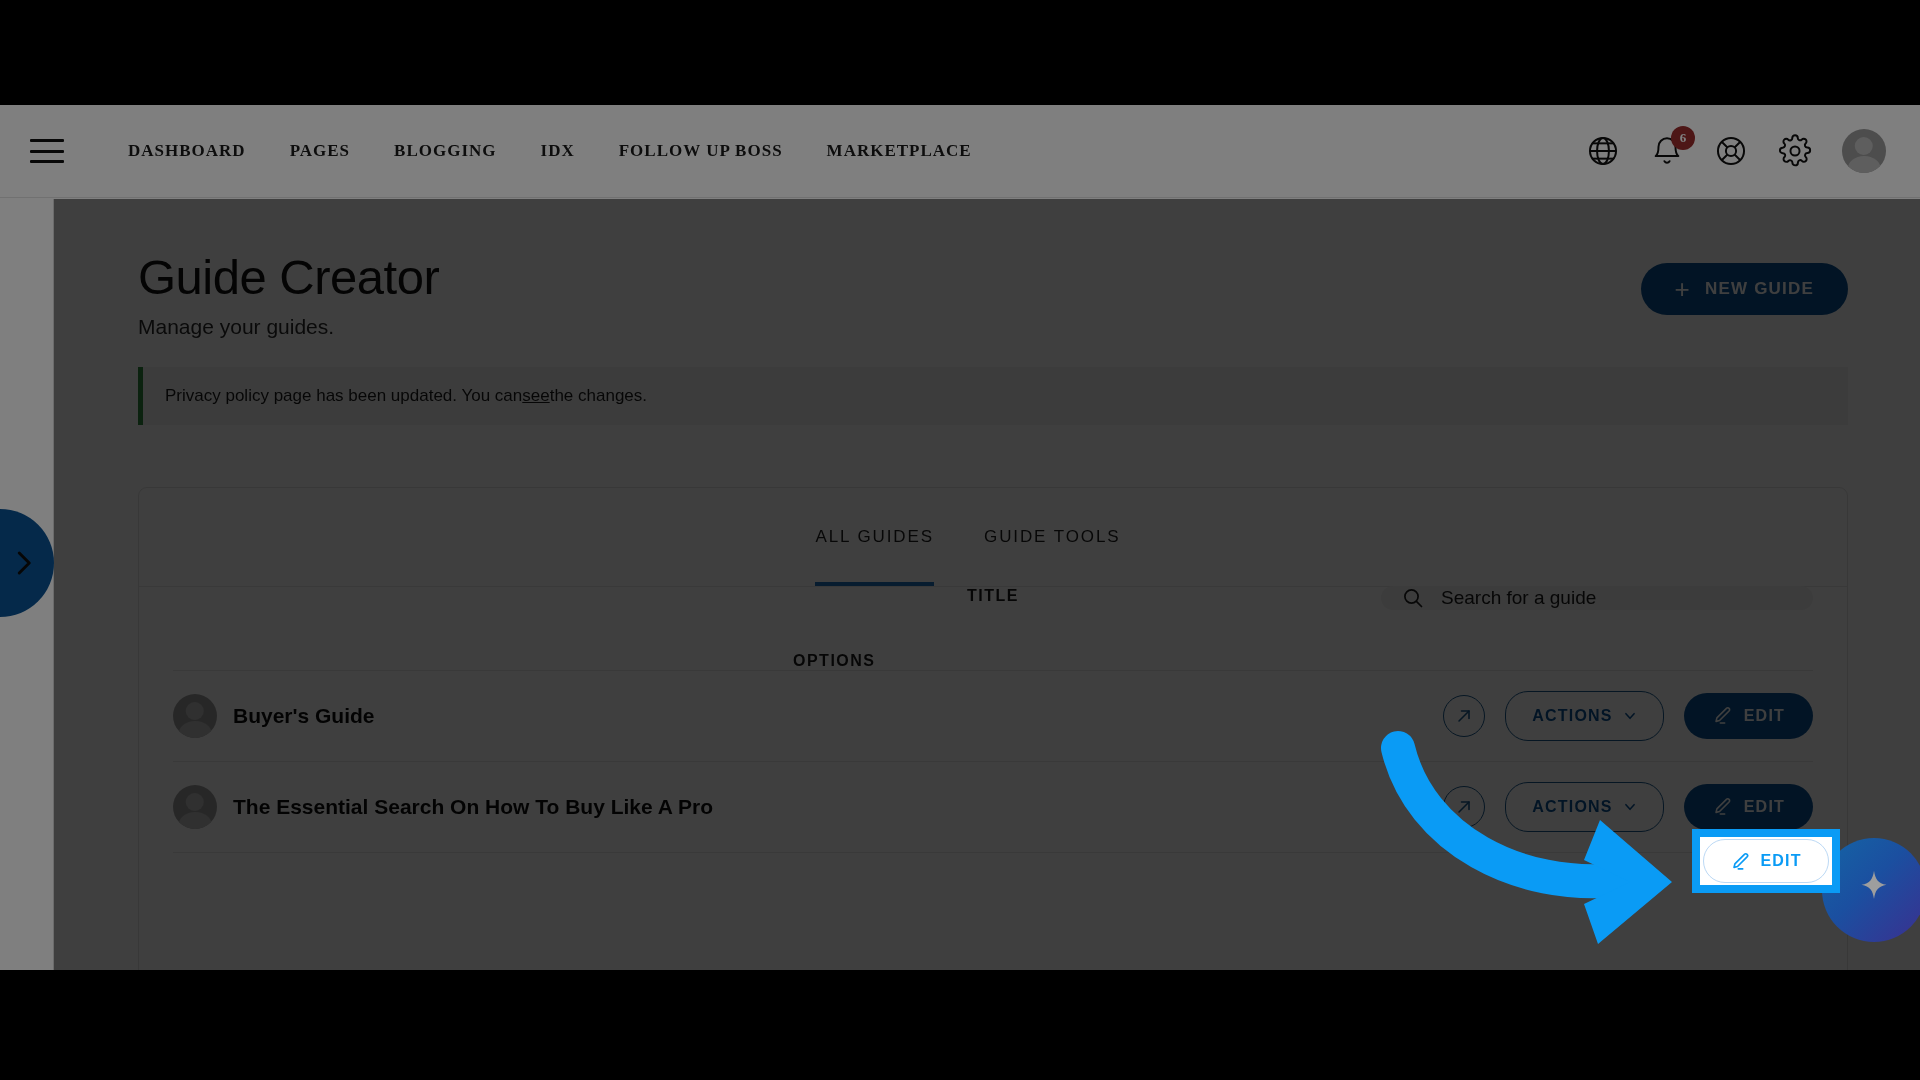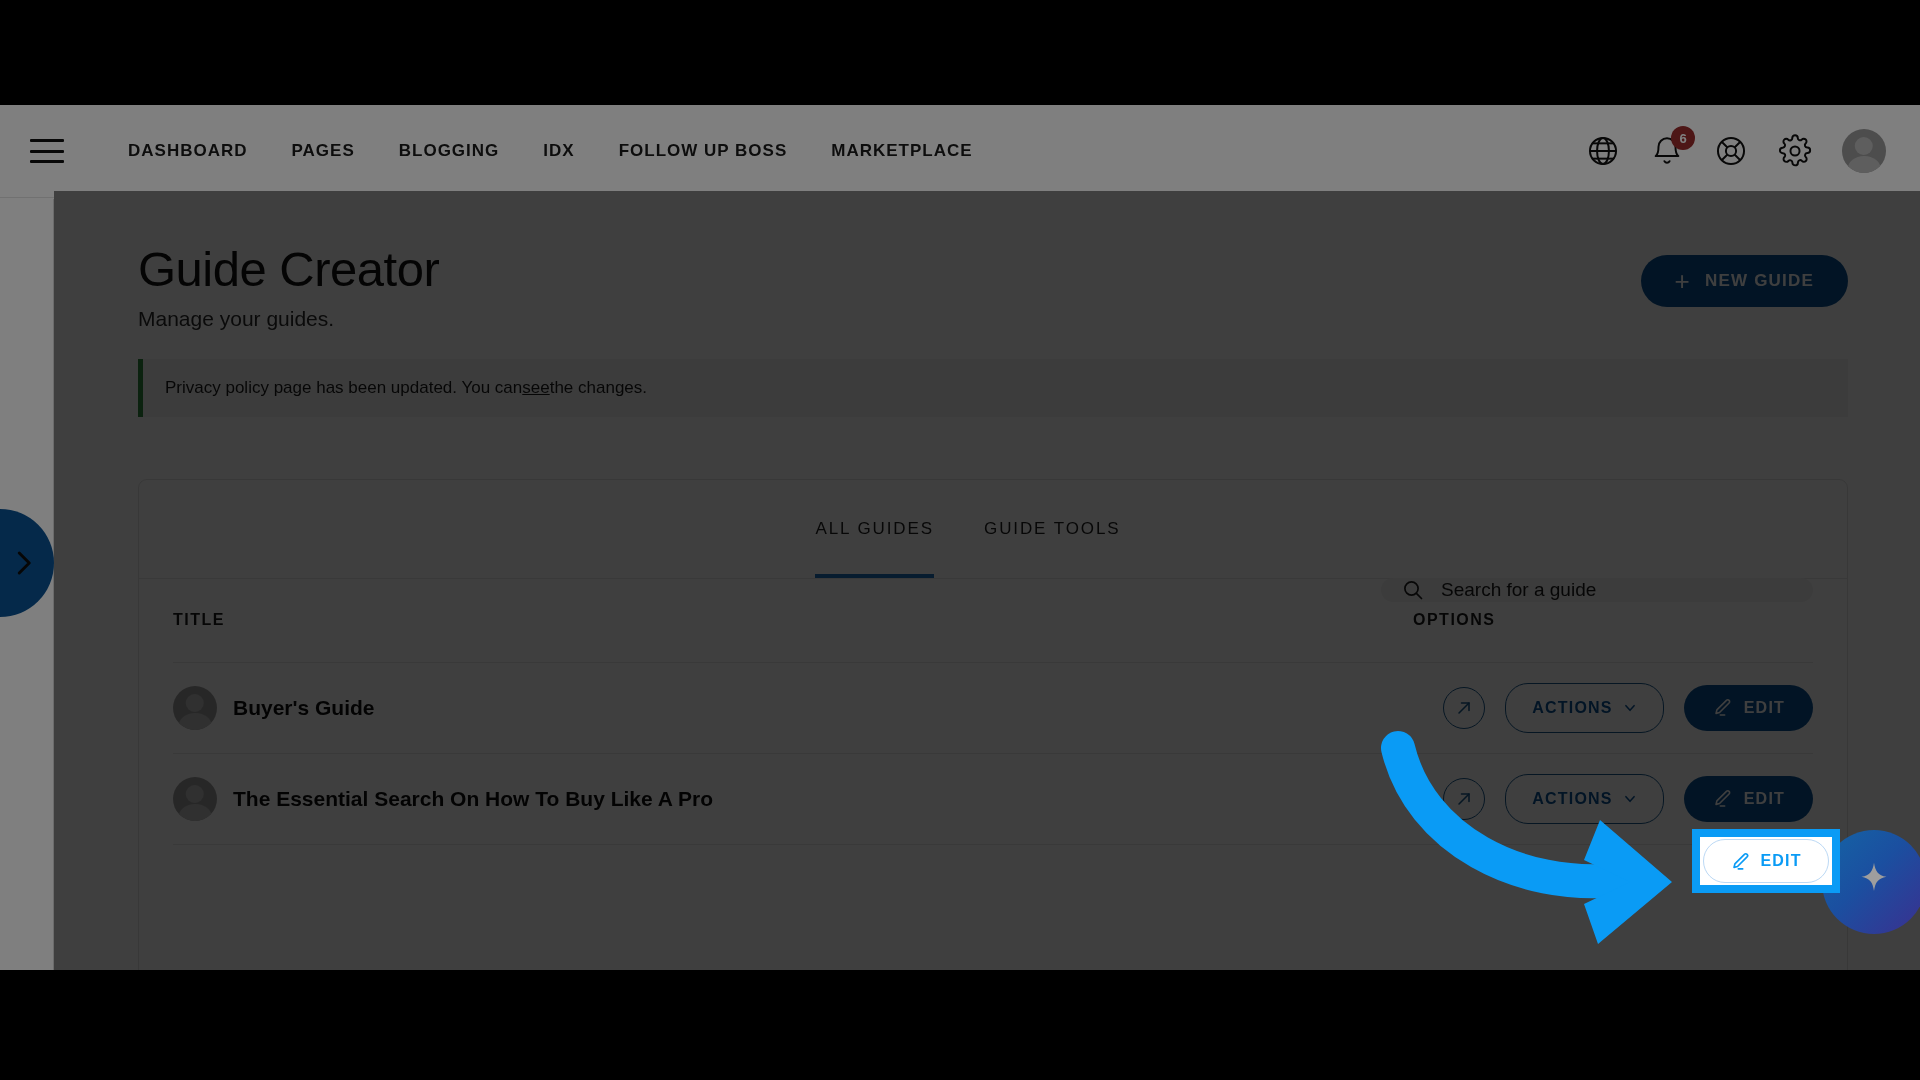--- a/index.html
+++ b/index.html
@@ -31,21 +31,21 @@
     z-index: 50;
     pointer-events: none;
   }
 
   
   .topnav {
     position: absolute; left: 0; top: 0;
     width: 1920px; height: 93px;
     background: #ffffff;
     border-bottom: 1px solid #e2e2e2;
-    display: flex; align-items: center;
+    display: flex; align-items: center; font-family: Liberation Serif, serif;
   }
   .hamburger {
     width: 34px; height: 24px;
     margin-left: 30px; margin-right: 42px;
     display: flex; flex-direction: column; justify-content: space-between;
     cursor: pointer;
   }
   .hamburger span { display: block; height: 3px; background: #111; border-radius: 1px; }
 
   .navitems { display: flex; align-items: center; height: 93px; }
@@ -108,21 +108,21 @@
     background: #0b5394;
     display: flex; align-items: center; justify-content: flex-end;
     padding-right: 16px;
     cursor: pointer;
   }
   .rail-toggle svg { width: 30px; height: 30px; }
 
   
   .content {
     position: absolute;
-    left: 54px; top: 86px;
+    left: 54px; top: 94px;
     width: 1866px; height: 771px;
     background: #ffffff;
     padding: 0;
   }
   .page-head {
     padding: 52px 72px 0 84px;
     display: flex; align-items: flex-start;
   }
   .page-title {
     font-size: 49px; font-weight: 400; color: #101010; line-height: 1.1;
@@ -199,20 +199,21 @@
   }
   .searchbox input::placeholder { color: #1a1a1a; }
 
   .card-divider { height: 1px; background: #e4e4e4; }
 
   .table { padding: 0 34px; }
   .thead {
     display: flex; align-items: center;
     height: 84px;
     border-bottom: 1px solid #e4e4e4;
+    flex-direction: column;
   }
   .th {
     font-size: 16px; letter-spacing: 1.5px; font-weight: 600; color: #1a1a1a;
   }
   .th.title-col { flex: 1; }
   .th.options-col { width: 400px; }
 
   .trow {
     display: flex; align-items: center;
     height: 91px;

